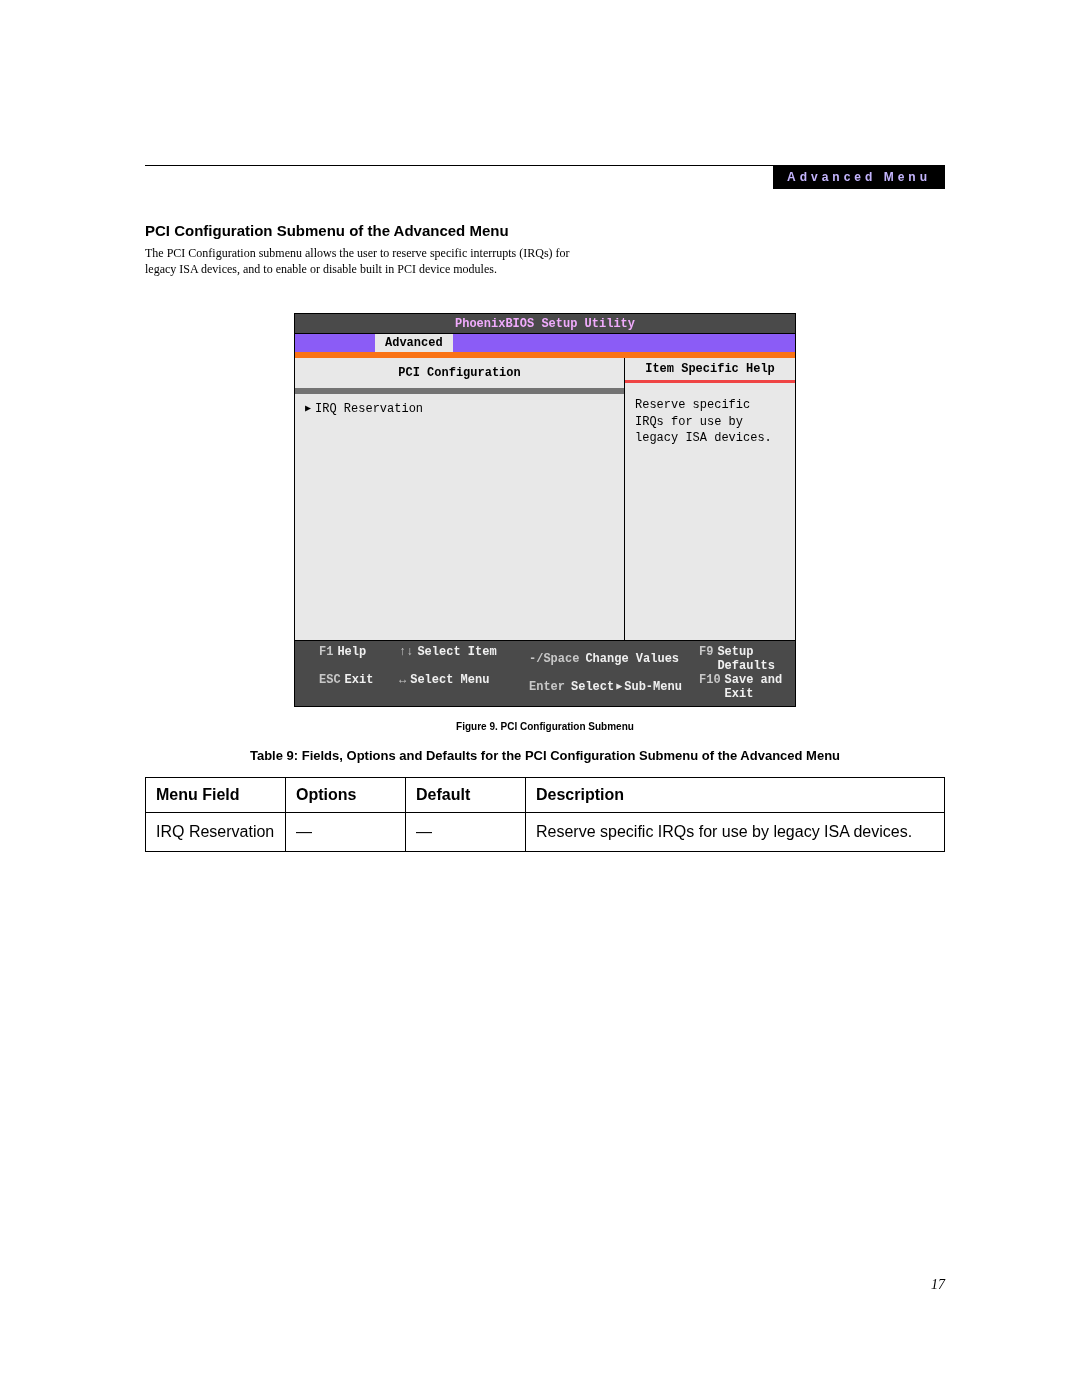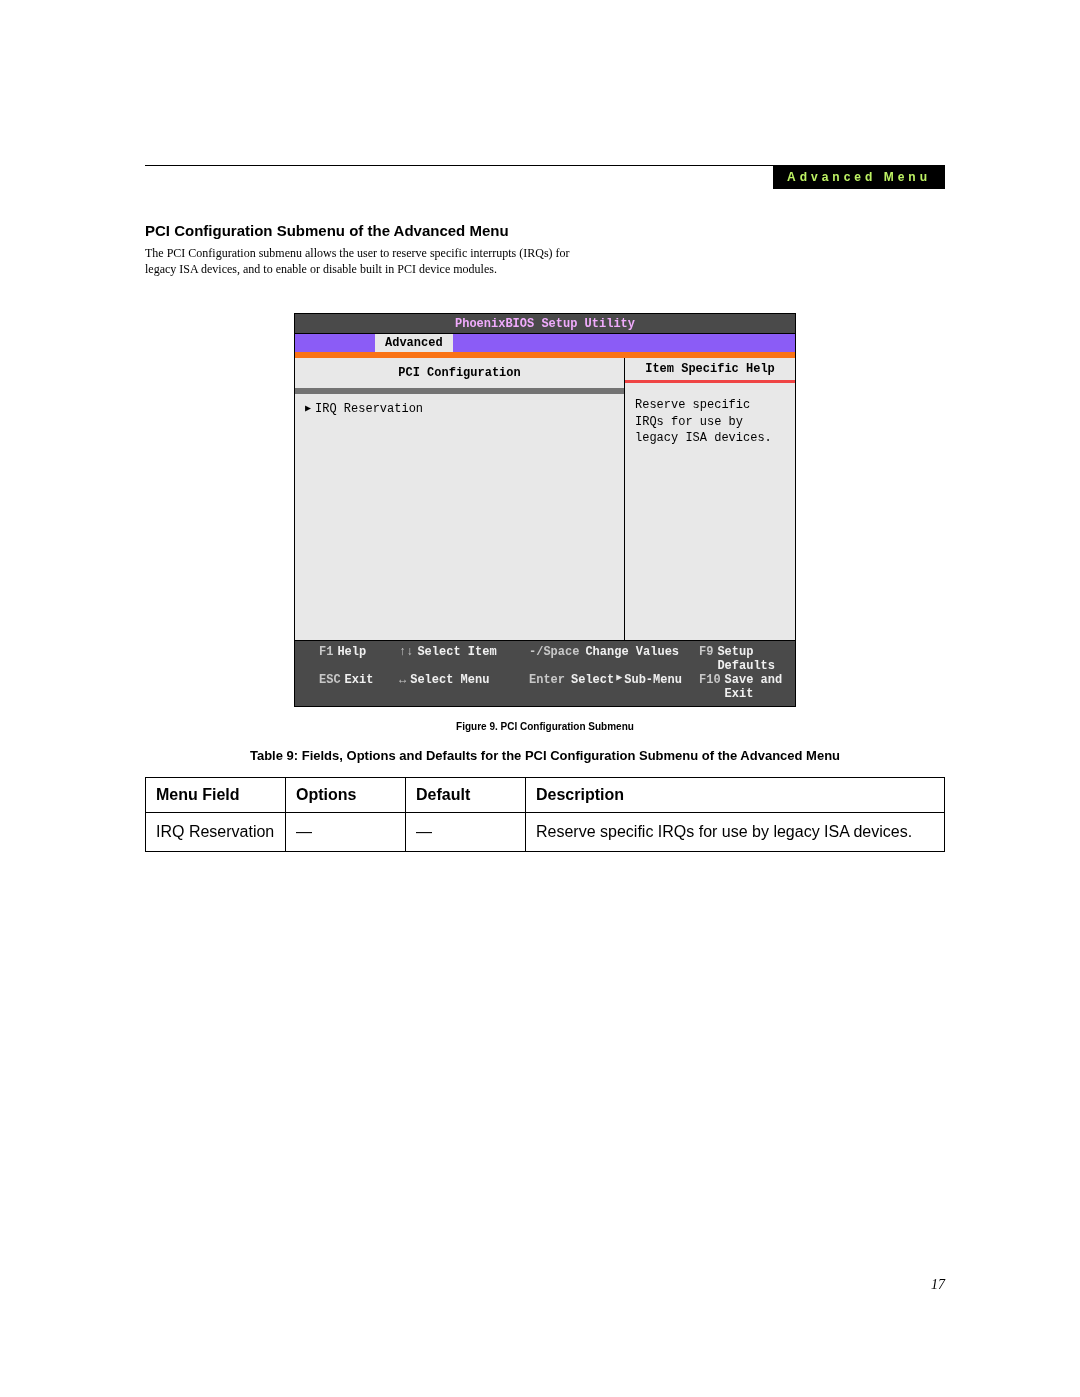--- a/index.html
+++ b/index.html
@@ -18,21 +18,21 @@
   .top-rule {
     border-top: 1px solid #000;
     position: relative;
     height: 22px;
   }
   .header-badge {
     position: absolute;
     right: 0;
     top: 0;
     background: #000;
-    color: #bef264;
+    color: #c4b5fd;
     font-family: Verdana, Arial, sans-serif;
     font-weight: bold;
     font-size: 12px;
     letter-spacing: 4px;
     padding: 4px 14px 5px 14px;
   }
   .section-heading {
     font-family: Verdana, Arial, sans-serif;
     font-weight: bold;
     font-size: 15px;
@@ -125,21 +125,21 @@
     padding: 4px 6px 5px 24px;
   }
   .bios-footer-row {
     display: flex;
     font-weight: bold;
   }
   .bf-key { color: #c8c8c8; margin-right:4px;}
   .bf-label { color: #f0f0f0; }
   .bf-c1 { width: 80px; display:flex; }
   .bf-c2 { width: 130px; display:flex; }
-  .bf-c3 { width: 170px; display:flex; gap:2px;}
+  .bf-c3 { width: 170px; display:flex; align-items:center; gap:2px;}
   .bf-c4 { flex:1; display:flex; }
 
   .fig-caption {
     font-family: Verdana, Arial, sans-serif;
     font-weight: bold;
     font-size: 10px;
     text-align: center;
     margin-top: 14px;
   }
   .table-title {

